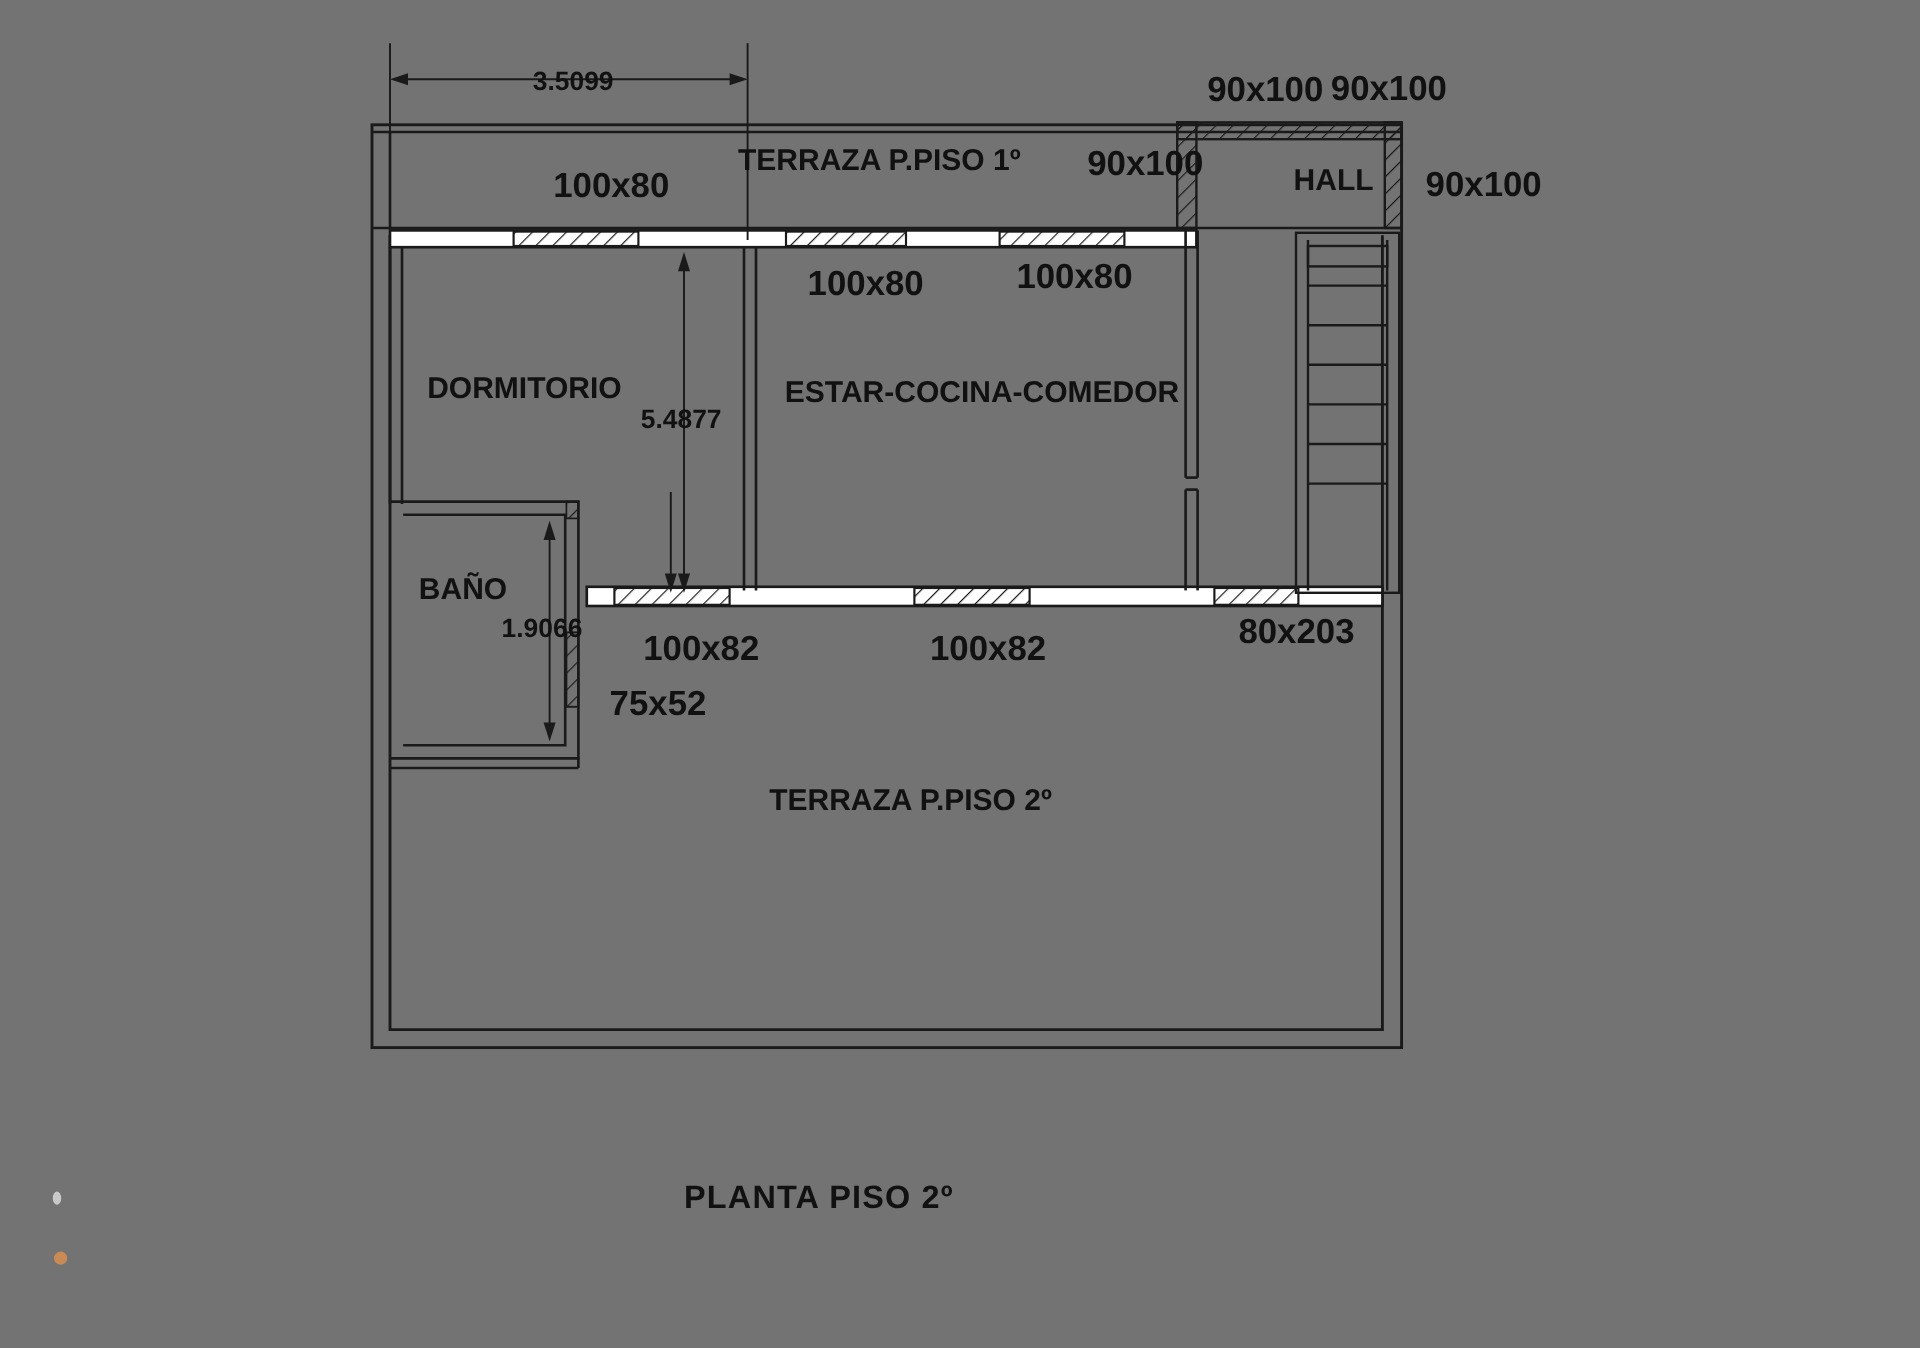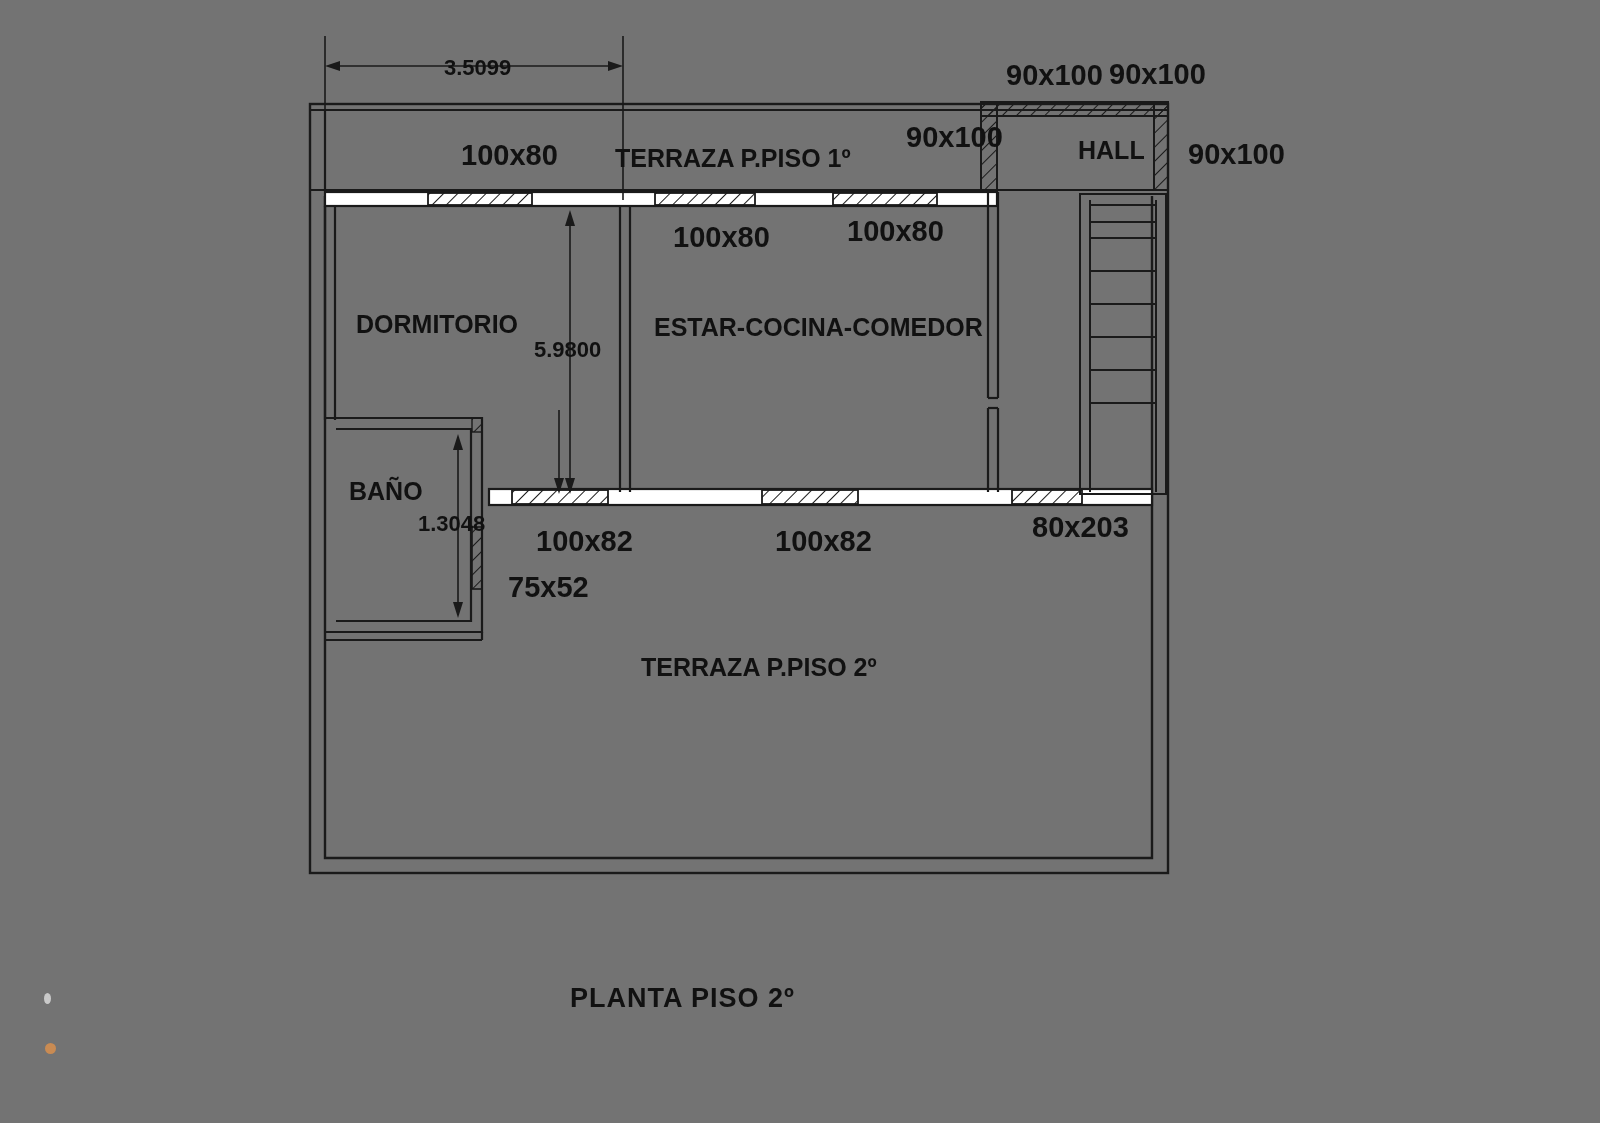--- a/index.html
+++ b/index.html
@@ -123,24 +123,24 @@
       <polygon points="458,618 453,602 463,602" stroke="none"></polygon>
     </g>
 
     <g stroke="#1a1a1a" stroke-width="1.6" fill="#1a1a1a">
       <line x1="559" y1="410" x2="559" y2="488"></line>
       <polygon points="559,494 554,478 564,478" stroke="none"></polygon>
     </g>
   </svg>
 
   <div class="lbl dim-txt" style="left:444px;top:55px;">3.5099</div>
-  <div class="lbl dim-txt" style="left:534px;top:337px;">5.9800</div>
-  <div class="lbl dim-txt" style="left:418px;top:511px;">1.3048</div>
+  <div class="lbl dim-txt" style="left:534px;top:337px;">5.4877</div>
+  <div class="lbl dim-txt" style="left:418px;top:511px;">1.9066</div>
 
-  <div class="lbl room-txt" style="left:615px;top:144px;">TERRAZA P.PISO 1º</div>
+  <div class="lbl room-txt" style="left:615px;top:120px;">TERRAZA P.PISO 1º</div>
   <div class="lbl room-txt" style="left:1030px;top:136px;margin-left:48px;">HALL</div>
   <div class="lbl room-txt" style="left:356px;top:310px;">DORMITORIO</div>
   <div class="lbl room-txt" style="left:654px;top:313px;">ESTAR-COCINA-COMEDOR</div>
   <div class="lbl room-txt" style="left:349px;top:477px;">BAÑO</div>
   <div class="lbl room-txt" style="left:641px;top:653px;">TERRAZA P.PISO 2º</div>
 
   <div class="lbl open-txt" style="left:461px;top:139px;">100x80</div>
   <div class="lbl open-txt" style="left:673px;top:221px;">100x80</div>
   <div class="lbl open-txt" style="left:847px;top:215px;">100x80</div>
   <div class="lbl open-txt" style="left:906px;top:121px;">90x100</div>

